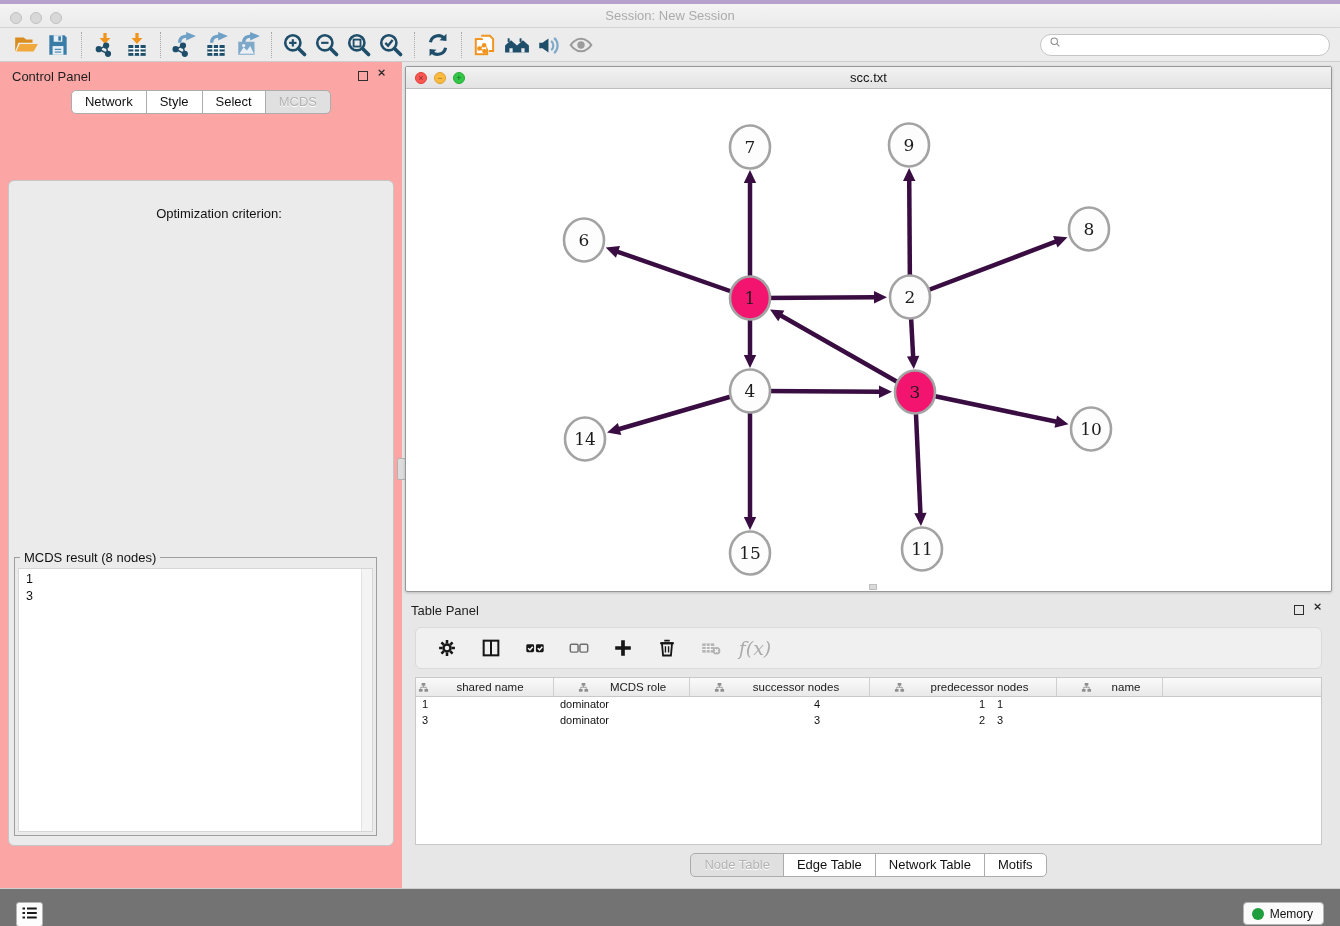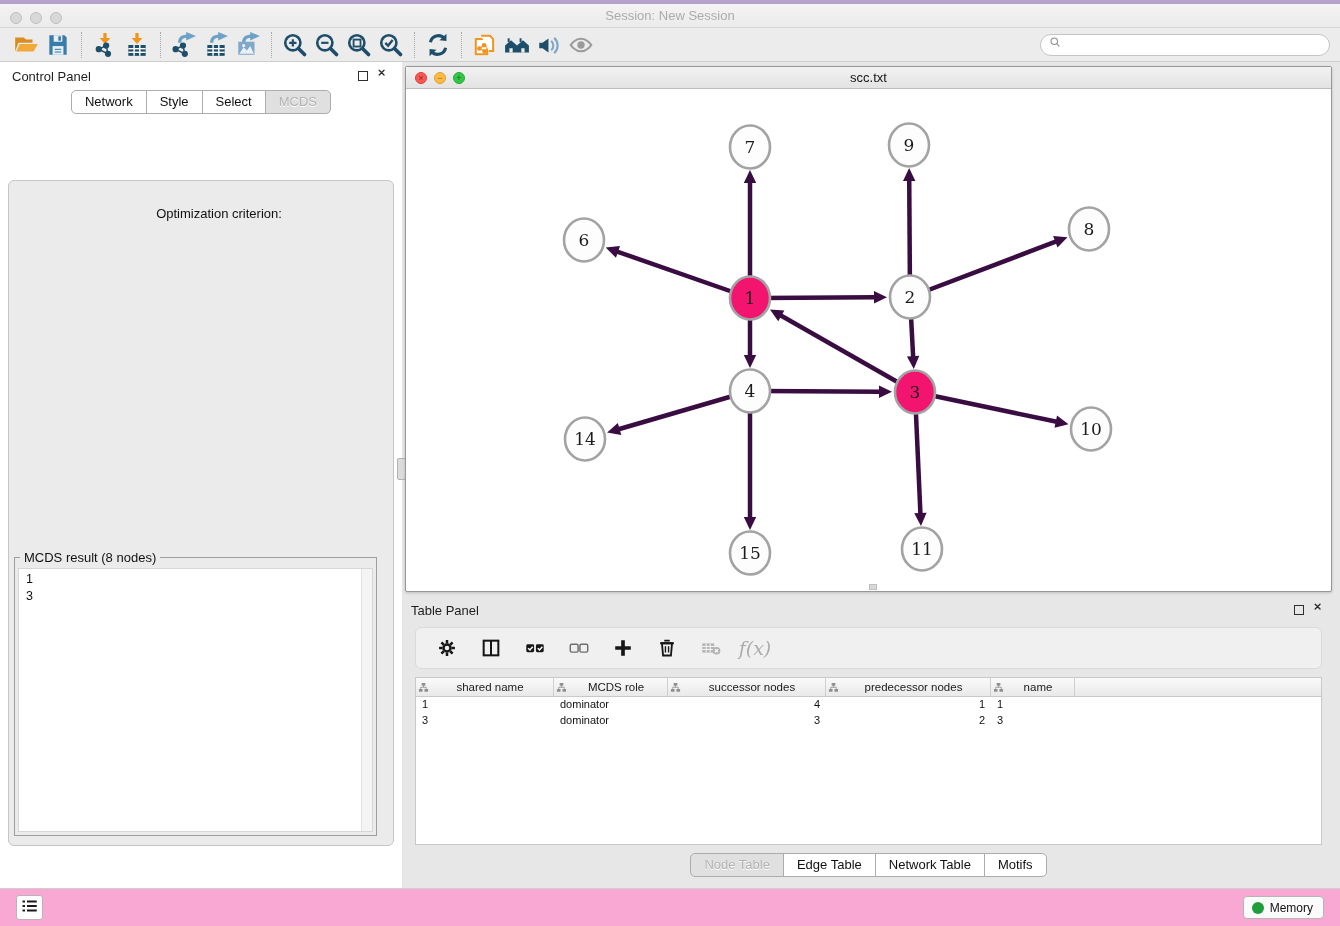--- a/index.html
+++ b/index.html
@@ -19,21 +19,21 @@
   .tb-btn { width:32px; height:30px; border:none; background:transparent; display:flex; align-items:center; justify-content:center; cursor:pointer; }
   .tb-sep { width:1px; height:26px; border-left:1px dotted #A8A8A8; margin:0 7px; }
   .search-wrap { margin-left:auto; width:290px; height:22px; background:#FFF; border:1px solid #C5C5C5; border-radius:12px;
                  display:flex; align-items:center; padding:0 8px; gap:5px; }
   .search-wrap input { border:none; outline:none; flex:1; font-size:12px; background:transparent; }
 
   
   .main { display:flex; height:826px; }
 
   
-  .control-panel { width:402px; position:relative; background:#ffffff; padding:0 0 0 0; }
+  .control-panel { width:402px; position:relative; background:#fca5a5; padding:0 0 0 0; }
   .cp-grip { position:absolute; right:-4px; top:396px; width:9px; height:22px; background:#DCDCDC; border:1px solid #B3B3B3; border-radius:2px; }
   .panel-head { height:28px; display:flex; align-items:center; padding:0 12px; }
   .panel-head .ph-title { font-size:13px; color:#1E1E1E; }
   .ph-icons { margin-left:auto; display:flex; align-items:center; gap:9px; }
   .win-float { width:10px; height:10px; border:1.6px solid #2E2E2E; background:transparent; }
   .tabs-row { display:flex; justify-content:center; position:relative; z-index:2; }
   .tab { border:1px solid #ACACAC; margin-left:-1px; background:#FFF; padding:3px 13px 4px; font-size:13px; color:#111; cursor:pointer; }
   .tab:first-child { border-top-left-radius:5px; border-bottom-left-radius:5px; margin-left:0;text-align:center; }
   .tab:last-child { border-top-right-radius:5px; border-bottom-right-radius:5px;text-align:right; }
   .tab.sel { background:#E0E0E0; color:#B2B2B2; text-shadow:0 1px 0 #FFF; }
@@ -71,27 +71,27 @@
   .net-grip { position:absolute; bottom:1px; left:50%; width:8px; height:6px; background:#D9D9D9; border:1px solid #BFBFBF; }
 
   
   .table-panel { margin-top:4px; height:292px; position:relative; }
   .tp-toolbar { margin:3px 10px 0; height:42px; background:#F0F0F0; border:1px solid #DADADA; border-radius:6px;
                 display:flex; align-items:center; gap:10px; padding-left:14px; }
   .tp-btn { width:34px; height:34px; border:none; background:transparent; display:flex; align-items:center; justify-content:center; cursor:pointer; }
   .fx { font-family:"DejaVu Serif", serif; font-style:italic; font-size:19px; color:#ABABAB; }
   .tp-table { margin:8px 10px 0; height:168px; background:#FFF; border:1px solid #C9C9C9; overflow:hidden; }
   .tr { display:flex; }
-  .th-row { background:linear-gradient(#FAFAFA,#E9E9E9); border-bottom:1px solid #C9C9C9; height:19px; }
+  .th-row { background:linear-gradient(#FAFAFA,#E9E9E9); border-bottom:1px solid #C9C9C9; height:19px;gap:22px; }
   .th { display:flex; align-items:center; border-right:1px solid #CFCFCF; font-size:11.5px; color:#1A1A1A; padding:0 2px; }
   .th .th-label { flex:1; text-align:center; }
   .td-row { height:16px; font-size:11px; color:#111; }
   .td { padding:1px 6px 0; overflow:hidden; white-space:nowrap; }
   .tp-tabs { position:absolute; bottom:11px; left:0; right:0; display:flex; justify-content:center; }
-  .statusbar { height:38px; background:#f9a8d4; border-top:1px solid #CFCFCF; display:flex; align-items:center; padding:13px 16px; }
+  .statusbar { height:38px; background:#737373; border-top:1px solid #CFCFCF; display:flex; align-items:flex-start; padding:13px 16px; }
   .list-btn { width:27px; height:25px; background:#FDFDFD; border:1px solid #B5B5B5; border-radius:3px;
               display:flex; align-items:center; justify-content:center; cursor:pointer; }
   .mem-btn { margin-left:auto; height:23px; padding:0 10px 0 8px; background:#FBFBFB; border:1px solid #B5B5B5; border-radius:4px;
              display:flex; align-items:center; gap:6px; font-size:12px; color:#111; cursor:pointer; }
   .mem-dot { width:12px; height:12px; border-radius:50%; background:#1E9E3C; }
 </style>
 </head>
 <body>
 
 <div class="app">

